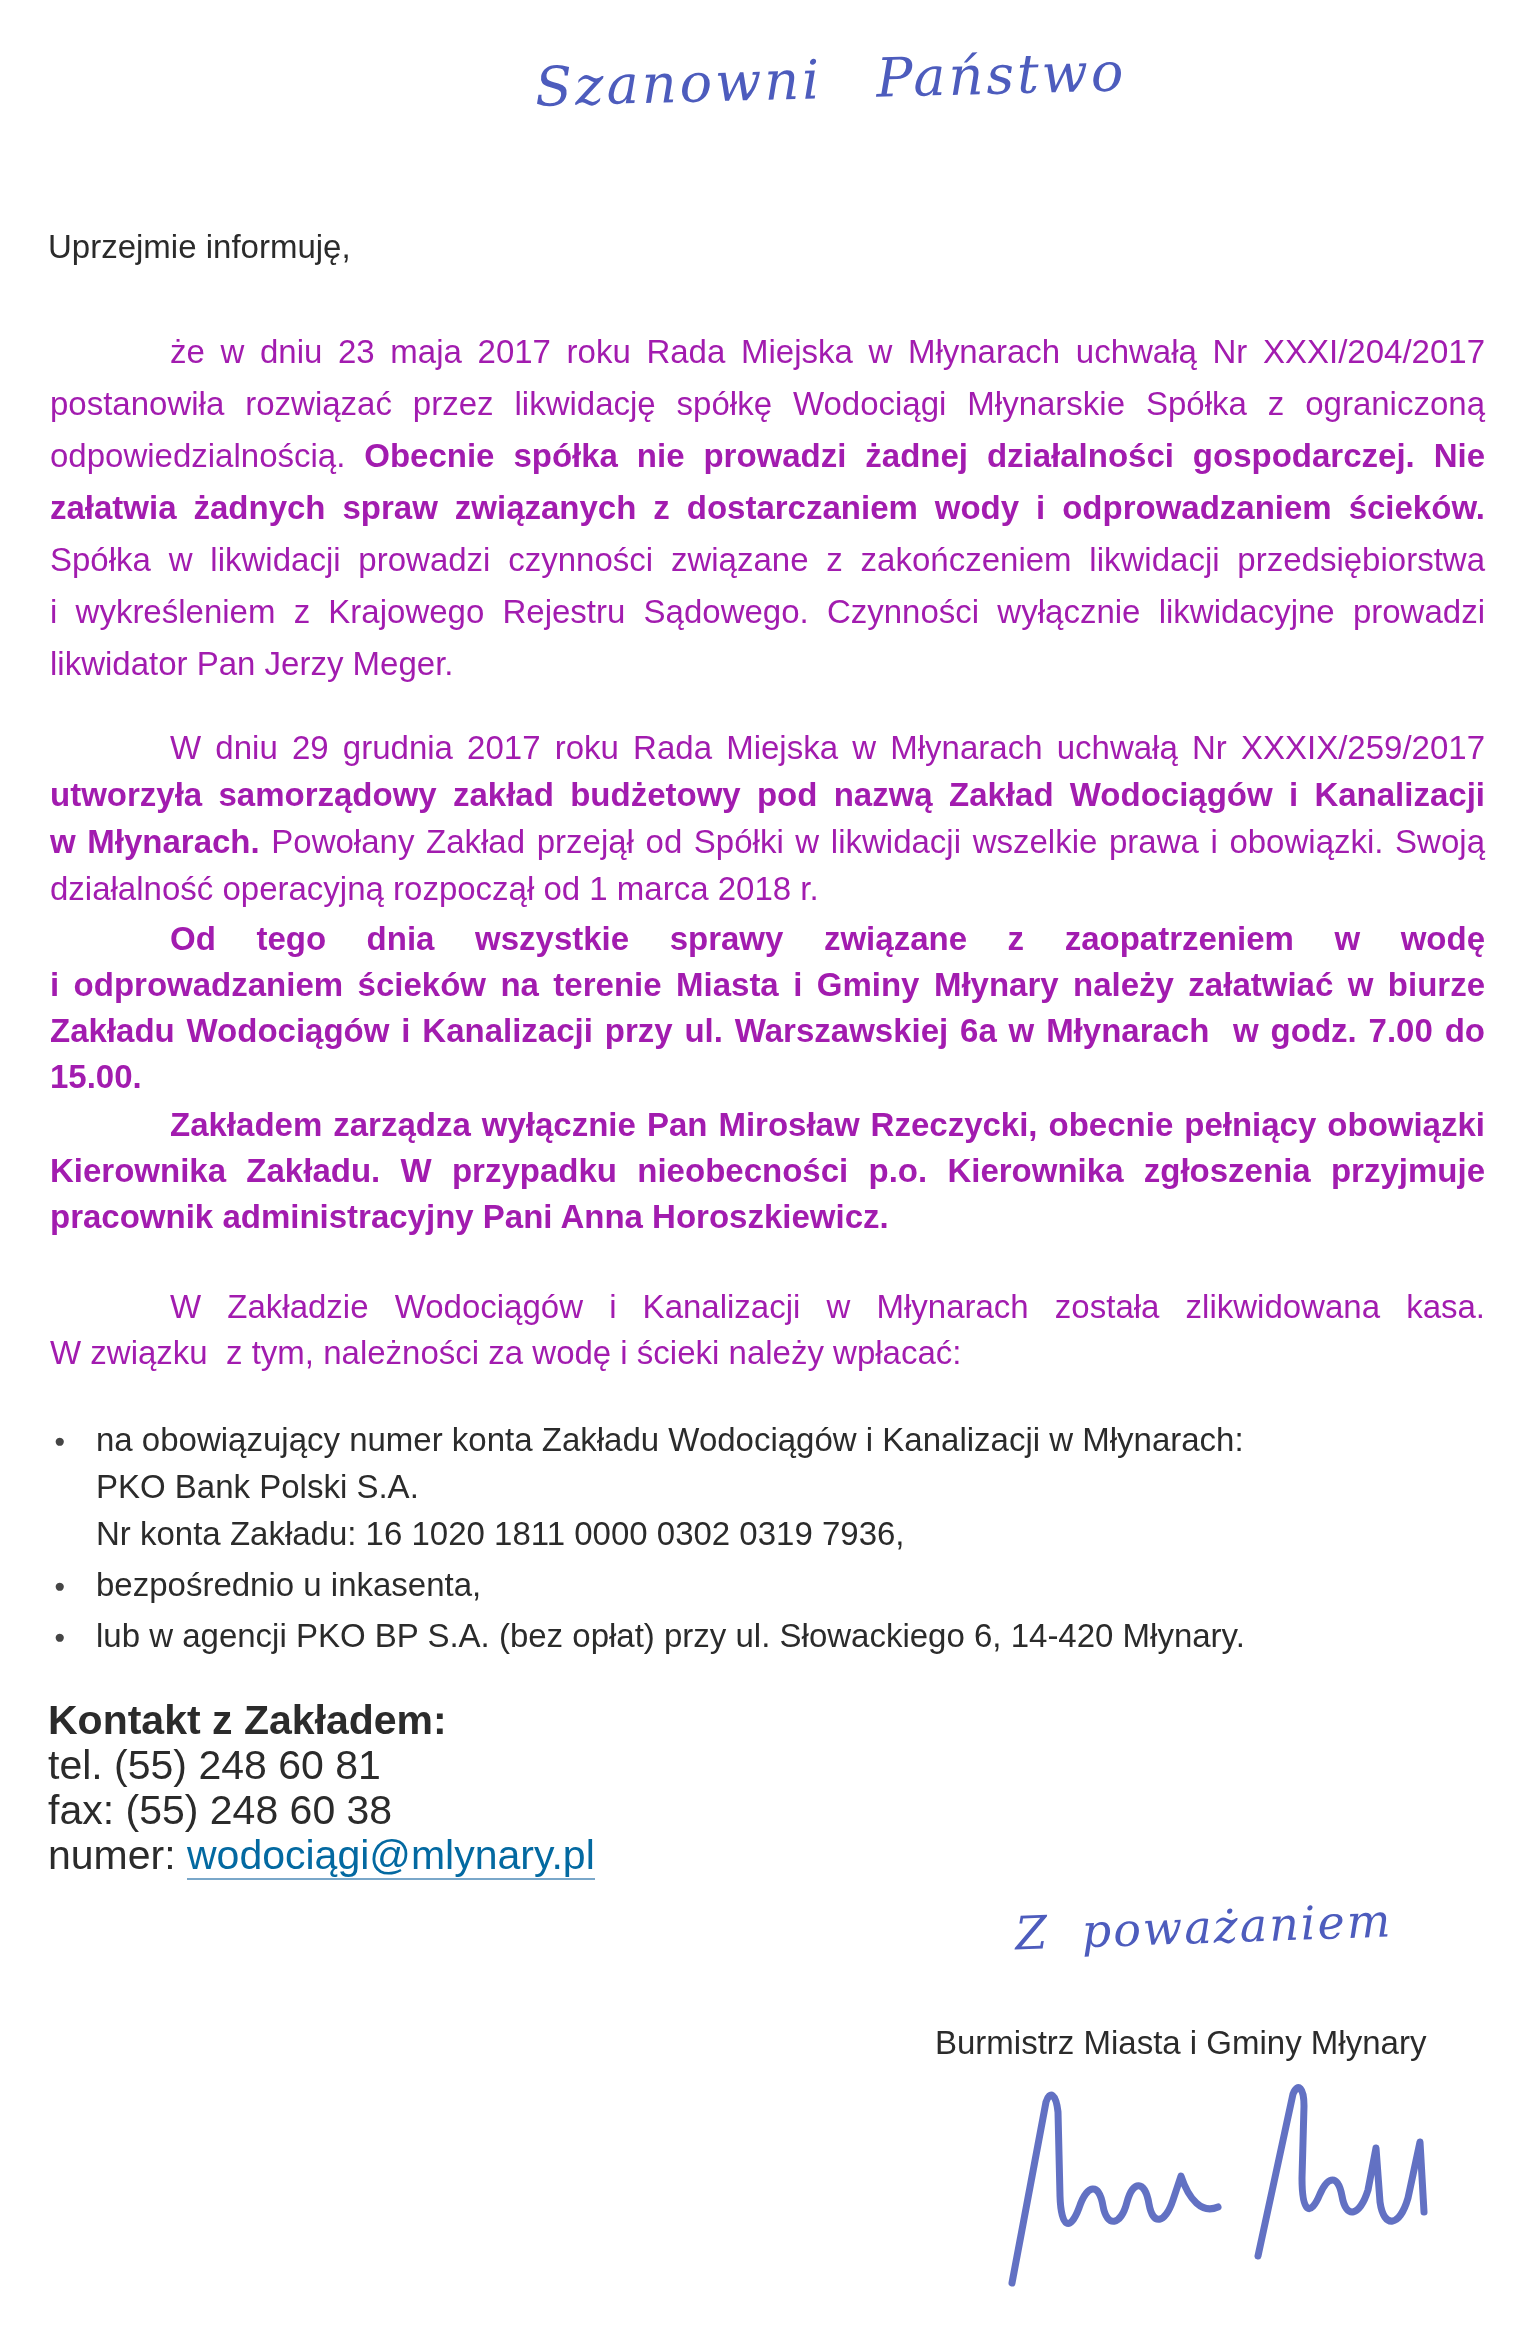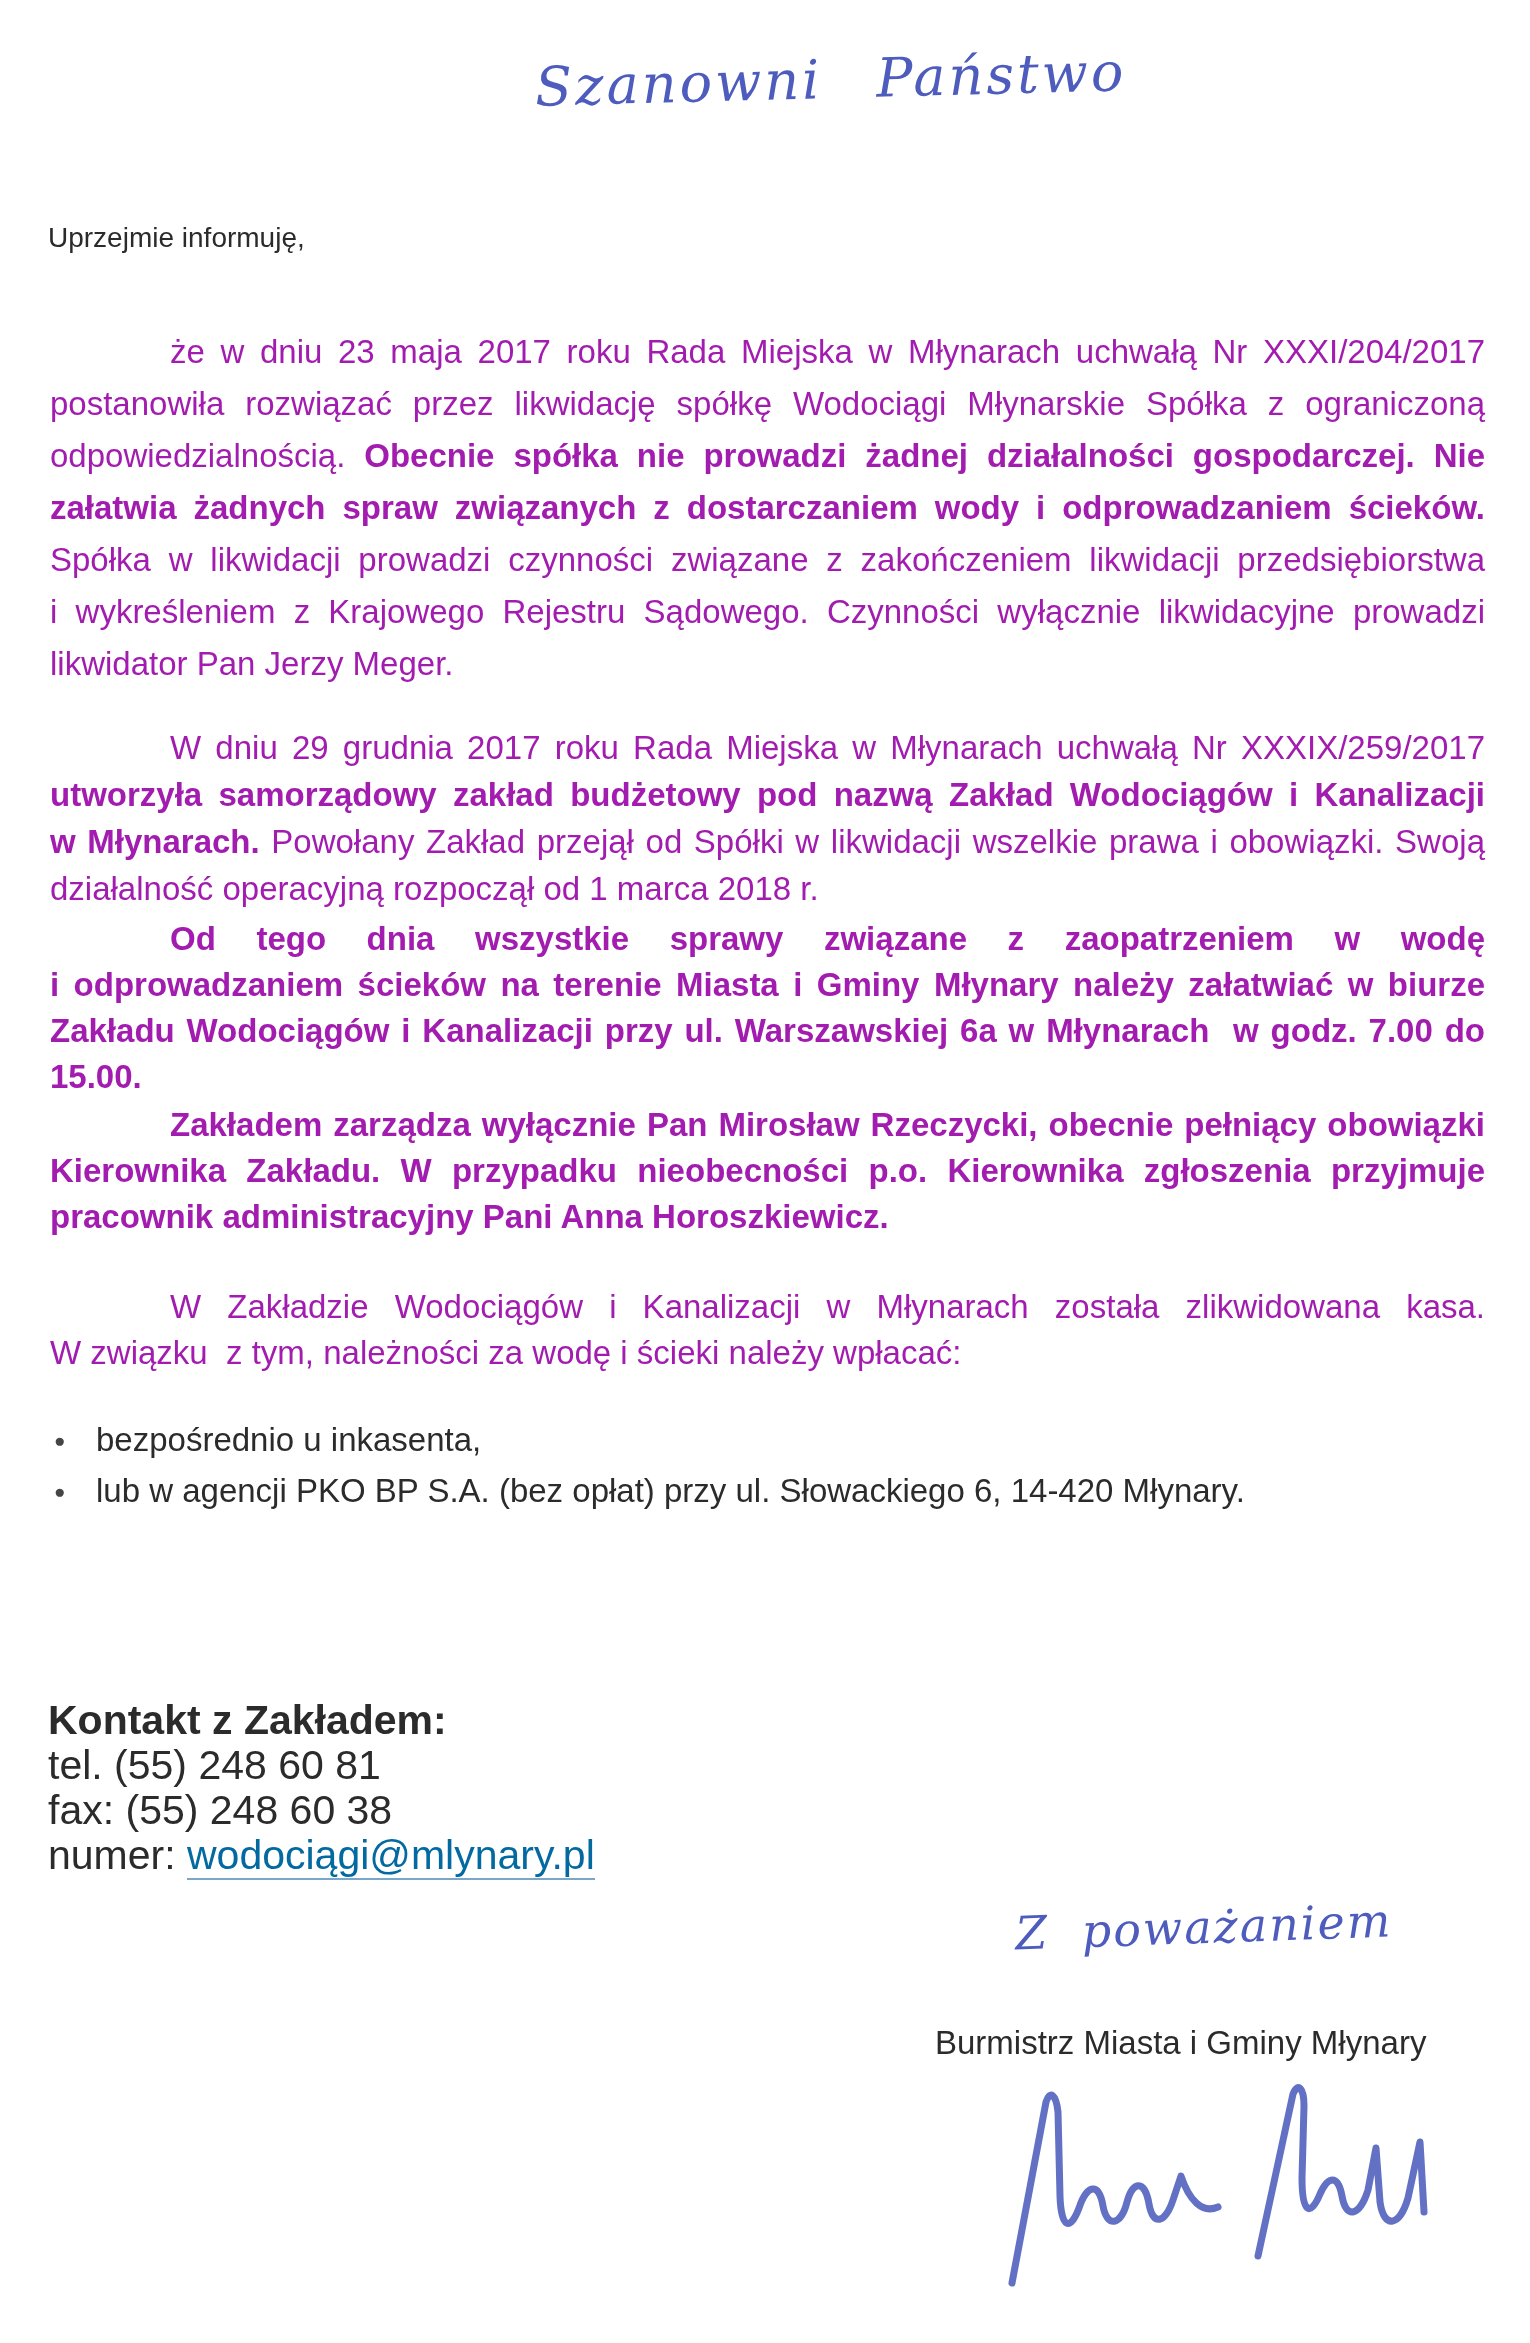--- a/index.html
+++ b/index.html
@@ -26,21 +26,21 @@
     font-family:"DejaVu Serif","Liberation Serif",serif;
     font-style:italic;
     color:#4d5cbd;
   }
   #greeting{
     left:535px;top:48px;
     font-size:54px;
     letter-spacing:3px;word-spacing:34px;
     transform:rotate(-1.5deg);
   }
-  #intro{position:absolute;left:48px;top:222px;font-size:28px;}
+  #intro{position:absolute;left:48px;top:228px;font-size:33px;}
   #p1{top:326px;}
   #p2{top:724px;line-height:47px;}
   #p3{top:916px;line-height:46px;font-weight:bold;}
   #p4{top:1102px;line-height:46px;font-weight:bold;}
   #p5{top:1284px;line-height:46px;}
   #bullets{
     position:absolute;left:50px;top:1416px;width:1435px;
     list-style:none;margin:0;padding:0;
     font-size:33px;line-height:47px;
   }
@@ -101,20 +101,23 @@
 
   <div id="p2" class="body-text indent"><span>W dniu 29 grudnia 2017 roku Rada Miejska w Młynarach uchwałą Nr XXXIX/259/2017 </span><span class="b">utworzyła samorządowy zakład budżetowy pod nazwą Zakład Wodociągów i Kanalizacji w&nbsp;Młynarach.</span><span> Powołany Zakład przejął od Spółki w likwidacji wszelkie prawa i obowiązki. Swoją działalność operacyjną rozpoczął od 1 marca 2018 r.</span></div>
 
   <div id="p3" class="body-text indent"><span class="b">Od tego dnia wszystkie sprawy związane z zaopatrzeniem w wodę i&nbsp;odprowadzaniem ścieków na terenie Miasta i Gminy Młynary należy załatwiać w biurze Zakładu Wodociągów i Kanalizacji przy ul. Warszawskiej 6a w Młynarach &nbsp;w godz. 7.00 do 15.00.</span></div>
 
   <div id="p4" class="body-text indent"><span class="b">Zakładem zarządza wyłącznie Pan Mirosław Rzeczycki, obecnie pełniący obowiązki Kierownika Zakładu. W przypadku nieobecności p.o. Kierownika zgłoszenia przyjmuje pracownik administracyjny Pani Anna Horoszkiewicz.</span></div>
 
   <div id="p5" class="body-text indent"><span>W Zakładzie Wodociągów i Kanalizacji w Młynarach została zlikwidowana kasa. W&nbsp;związku &nbsp;z&nbsp;tym, należności za wodę i ścieki należy wpłacać:</span></div>
 
   <ul id="bullets">
+    <li>na obowiązujący numer konta Zakładu  Wodociągów i Kanalizacji w Młynarach:
+PKO Bank Polski S.A.
+Nr konta  Zakładu: 16 1020 1811 0000 0302 0319 7936,</li>
     <li>bezpośrednio u inkasenta,</li>
     <li>lub w agencji  PKO BP S.A. (bez opłat)  przy ul. Słowackiego 6, 14-420 Młynary.</li>
   </ul>
 
   <div id="contact">
     <div class="heading">Kontakt z Zakładem:</div>
     <div>tel. (55) 248 60 81</div>
     <div>fax: (55) 248 60 38</div>
     <div><span>numer: </span><a id="email-link">wodociągi@mlynary.pl</a></div>
   </div>

